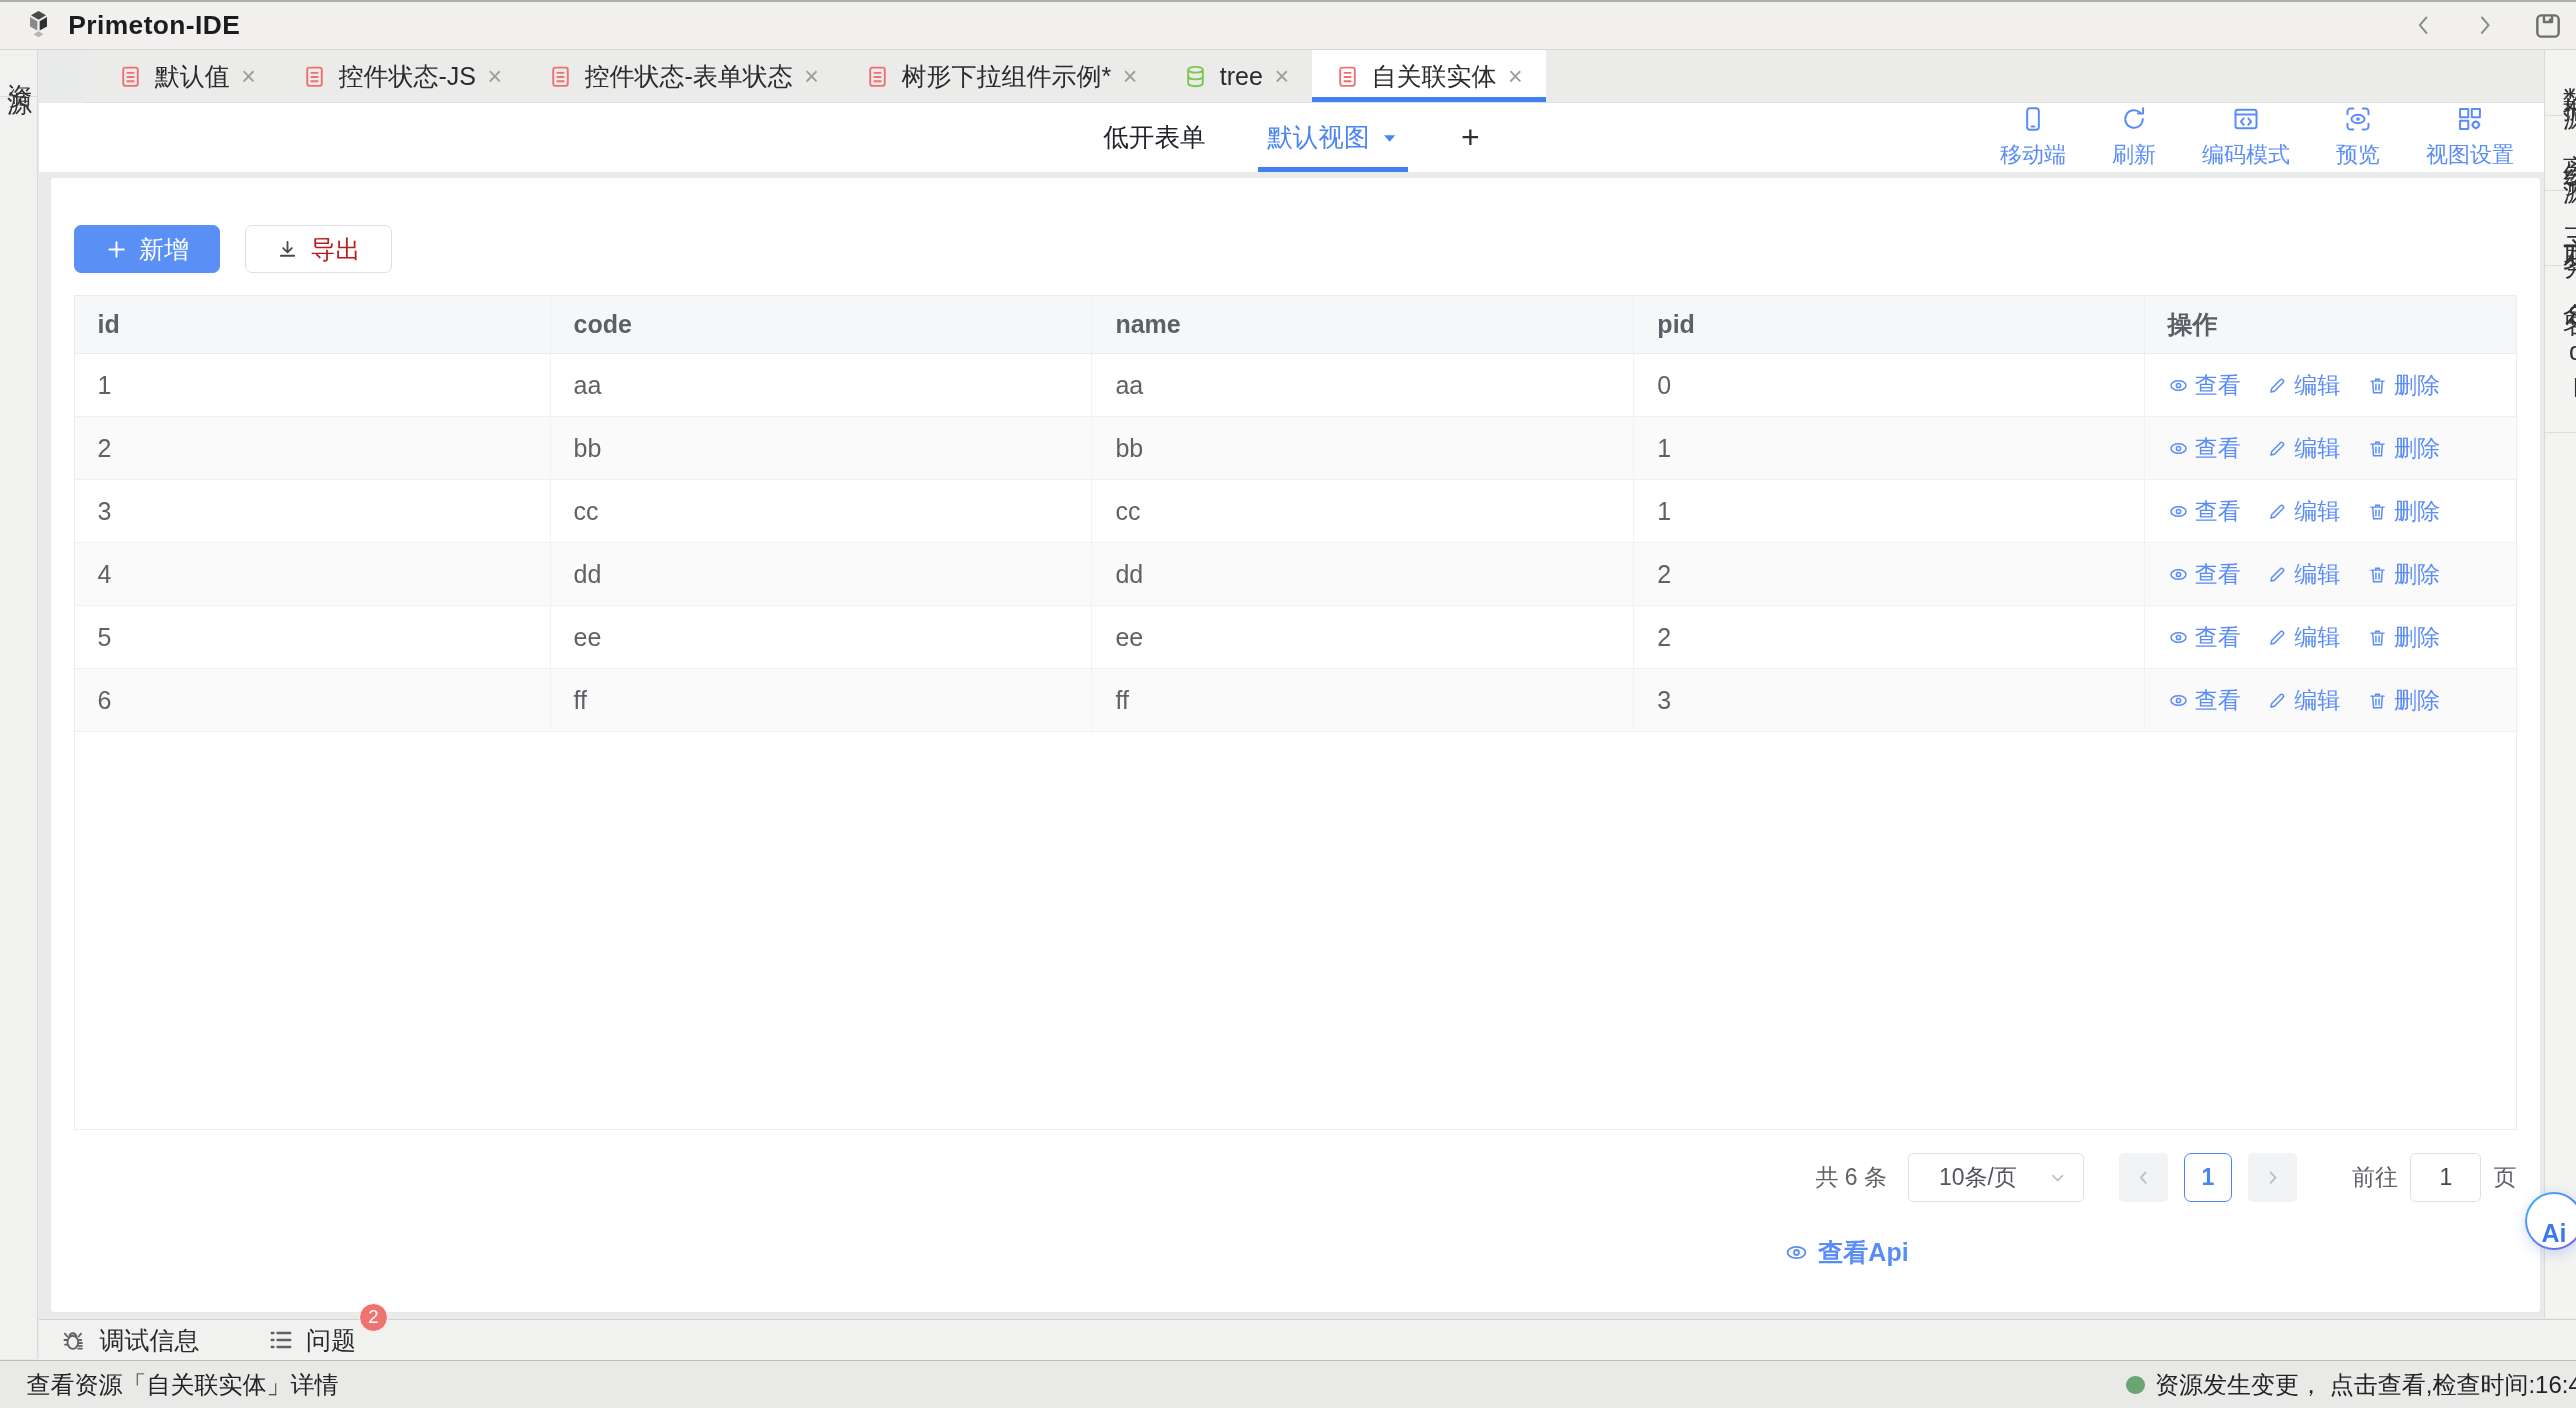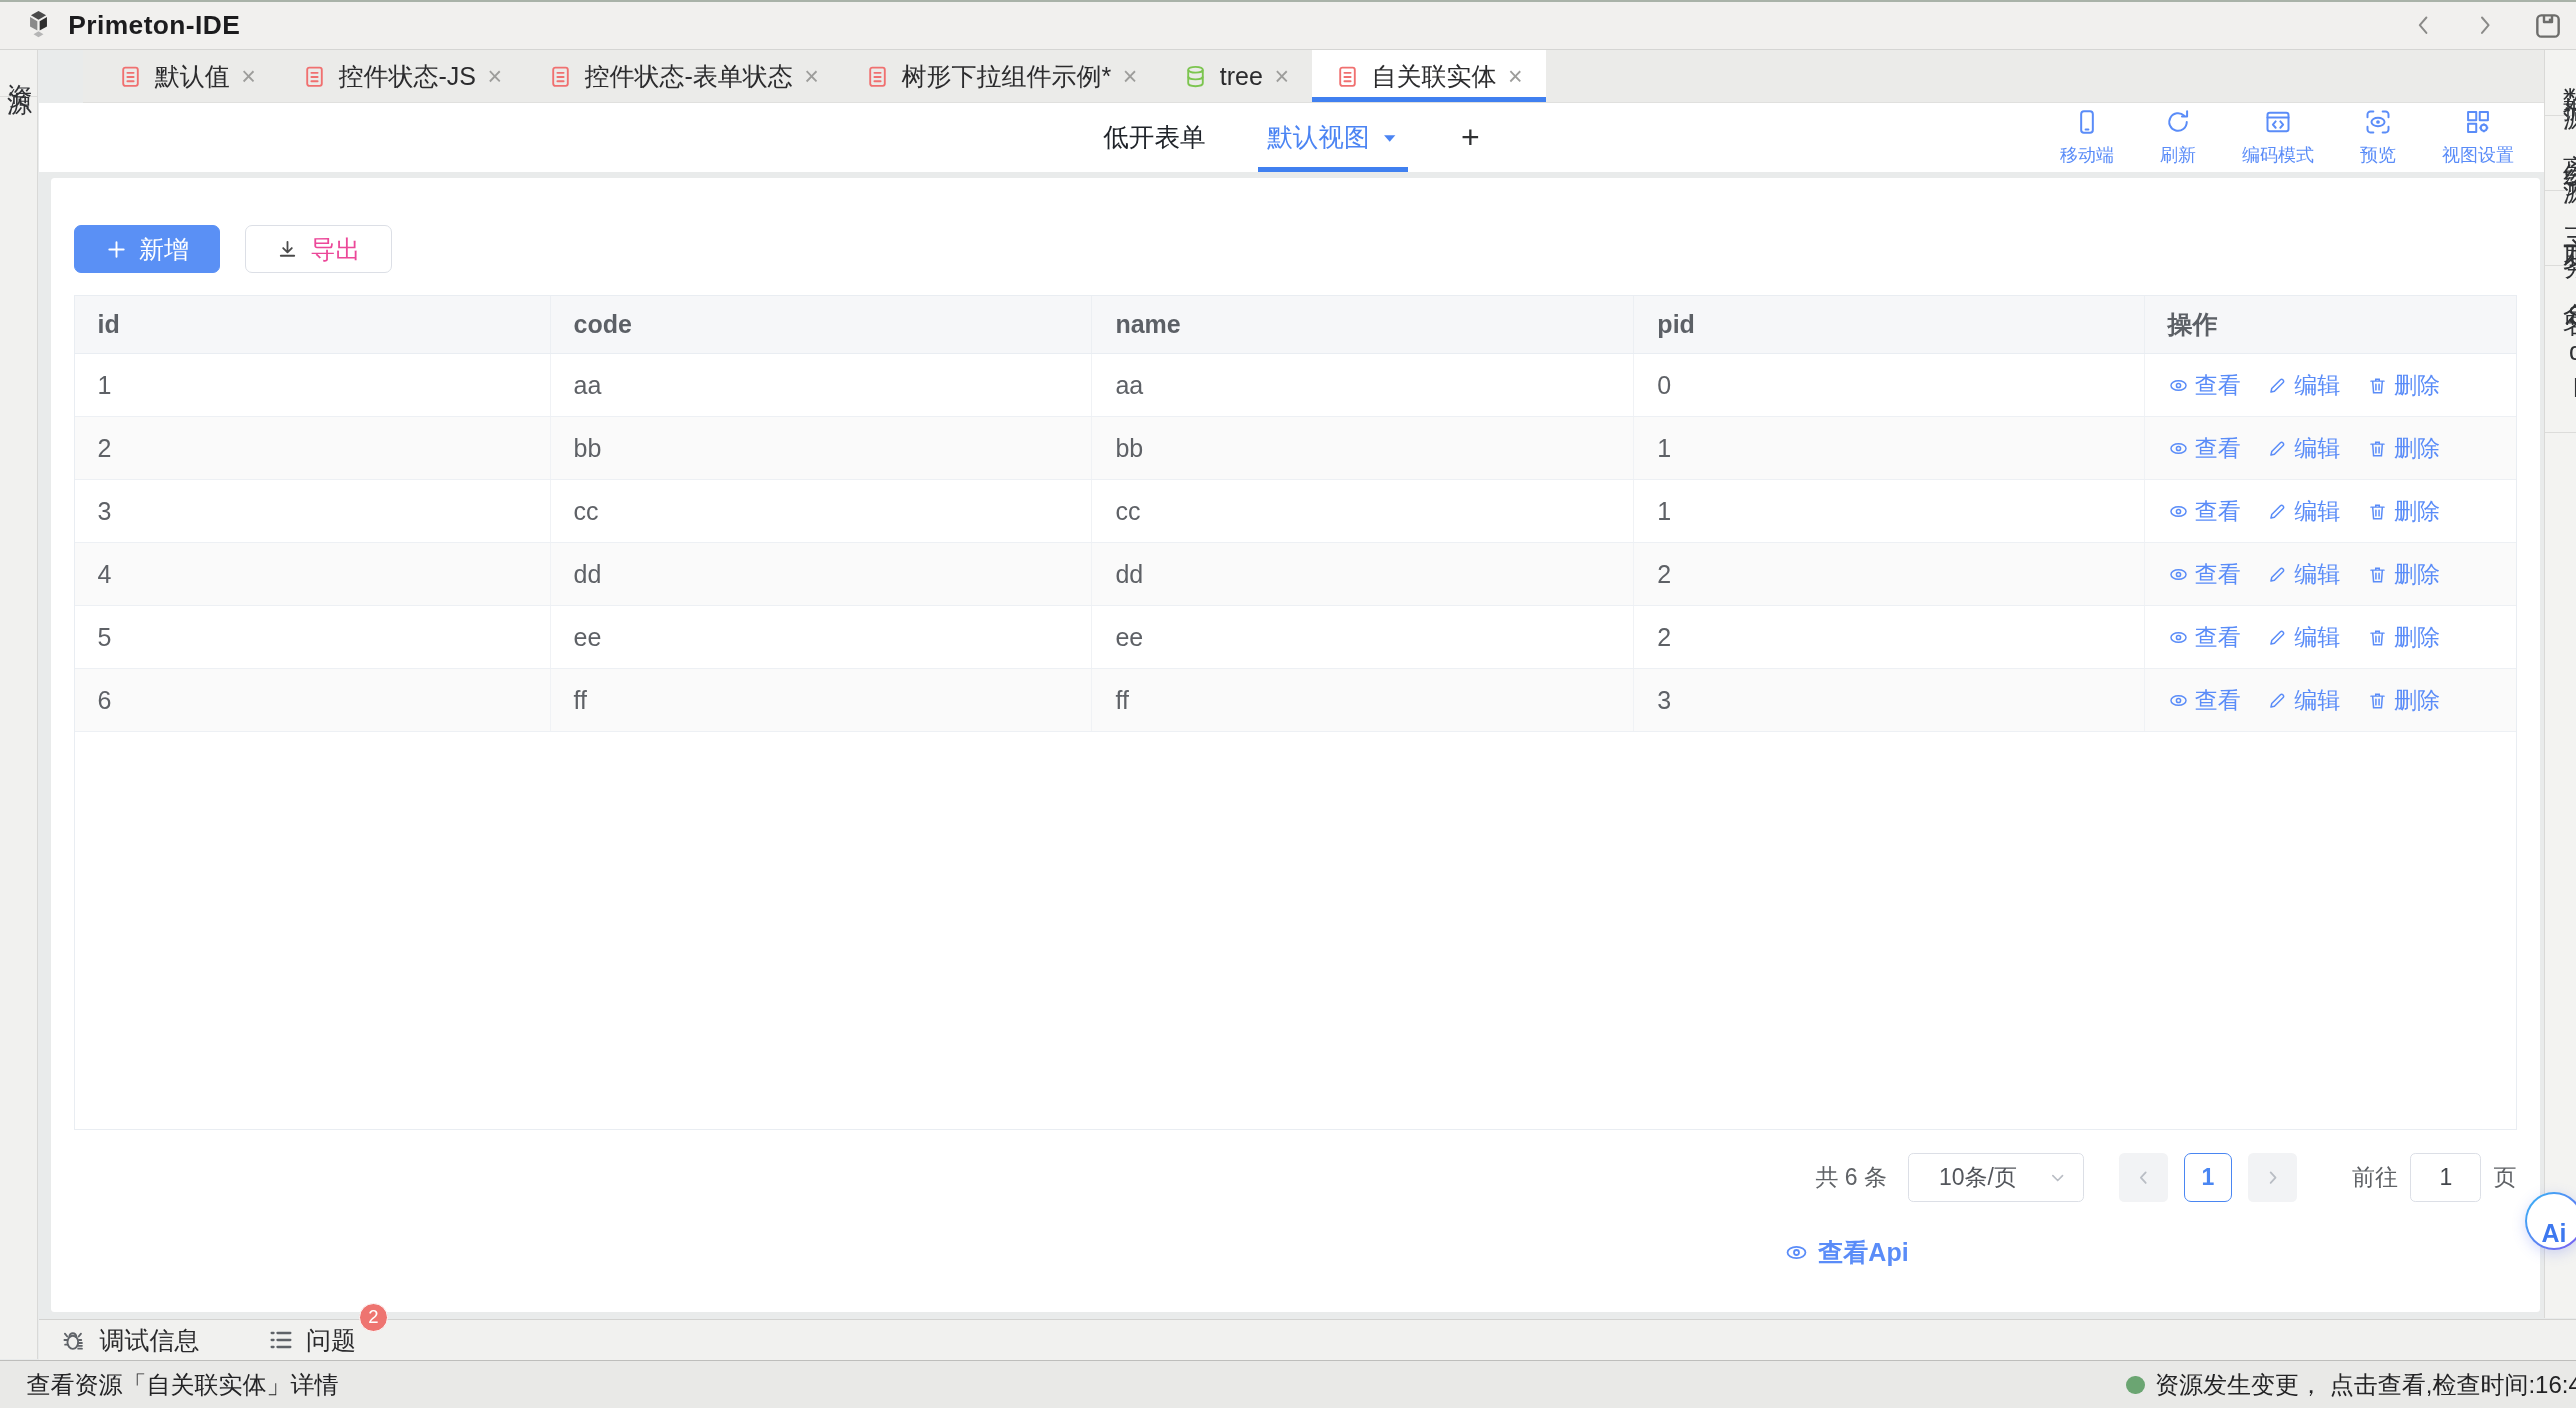--- a/index.html
+++ b/index.html
@@ -48,33 +48,33 @@
   .vtab { display:flex; align-items:center; gap:10.6px; font-size:25.6px; color:#1f2329;
     font-weight:500; cursor:pointer; position:relative; padding:0 5.3px; }
   .vtab.active { color:#4b84f3; }
   .vtab.active::after { content:""; position:absolute; left:-3.5px; right:-3.5px; bottom:0;
     height:5.3px; background:#4080f0; }
   .vtab-add { font-size:32px; font-weight:400; color:#303133; }
   .viewbar-actions { position:absolute; right:30px; top:0; bottom:0;
     display:flex; align-items:center; gap:46px; }
   .action-item { display:flex; flex-direction:column; align-items:center; gap:6.2px;
     color:#5a8cf8; cursor:pointer; }
-  .action-item .alabel { font-size:18px; }
+  .action-item .alabel { font-size:22px; }
   .action-item svg { display:block; }
 
   
   .content { height:1146px; padding:6.2px 4.4px 6.2px 11.5px; background:#e9ebeb; }
   .panel { position:relative; width:100%; height:100%; background:#ffffff;
     border-radius:3.5px; padding:0 23px; }
 
   .btn-row { padding-top:47px; display:flex; gap:25px; }
   .btn { height:48px; border-radius:7px; font-size:25px; display:flex; align-items:center;
     gap:11.5px; padding:0 30px; cursor:pointer; }
   .btn.primary { background:#5a90f5; color:#ffffff; border:0.9px solid #5a90f5; }
-  .btn.plain { background:#ffffff; color:#ec4899; border:0.9px solid #dcdfe6; }
+  .btn.plain { background:#ffffff; color:#b91c1c; border:0.9px solid #dcdfe6; }
   .btn svg { display:block; }
 
   
   .table-box { margin-top:22px; height:835px; border:0.9px solid #e9edf2; overflow:hidden; }
   .thead { display:flex; height:58px; background:#f6f7f9; border-bottom:0.9px solid #e9edf2; }
   .th { display:flex; align-items:center; padding-left:23px; font-size:25px; font-weight:600;
     color:#5c6066; border-right:0.9px solid #eceff3; }
   .th:last-child { border-right:none; }
   .tr { display:flex; height:63px; border-bottom:0.9px solid #edf0f4; background:#ffffff; }
   .tr.stripe { background:#fafafa; }

